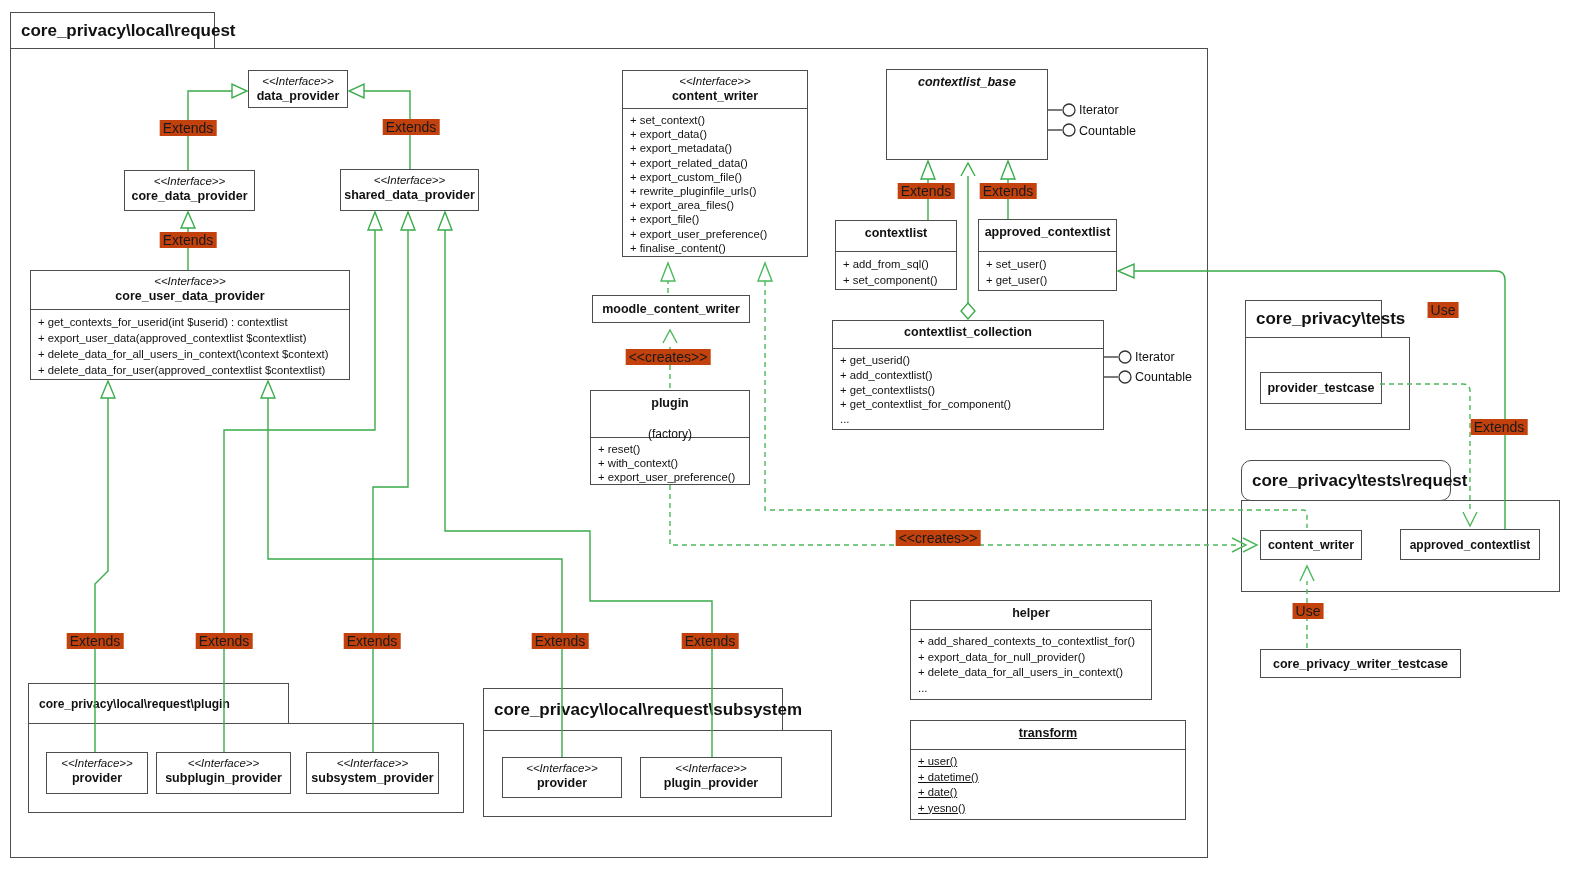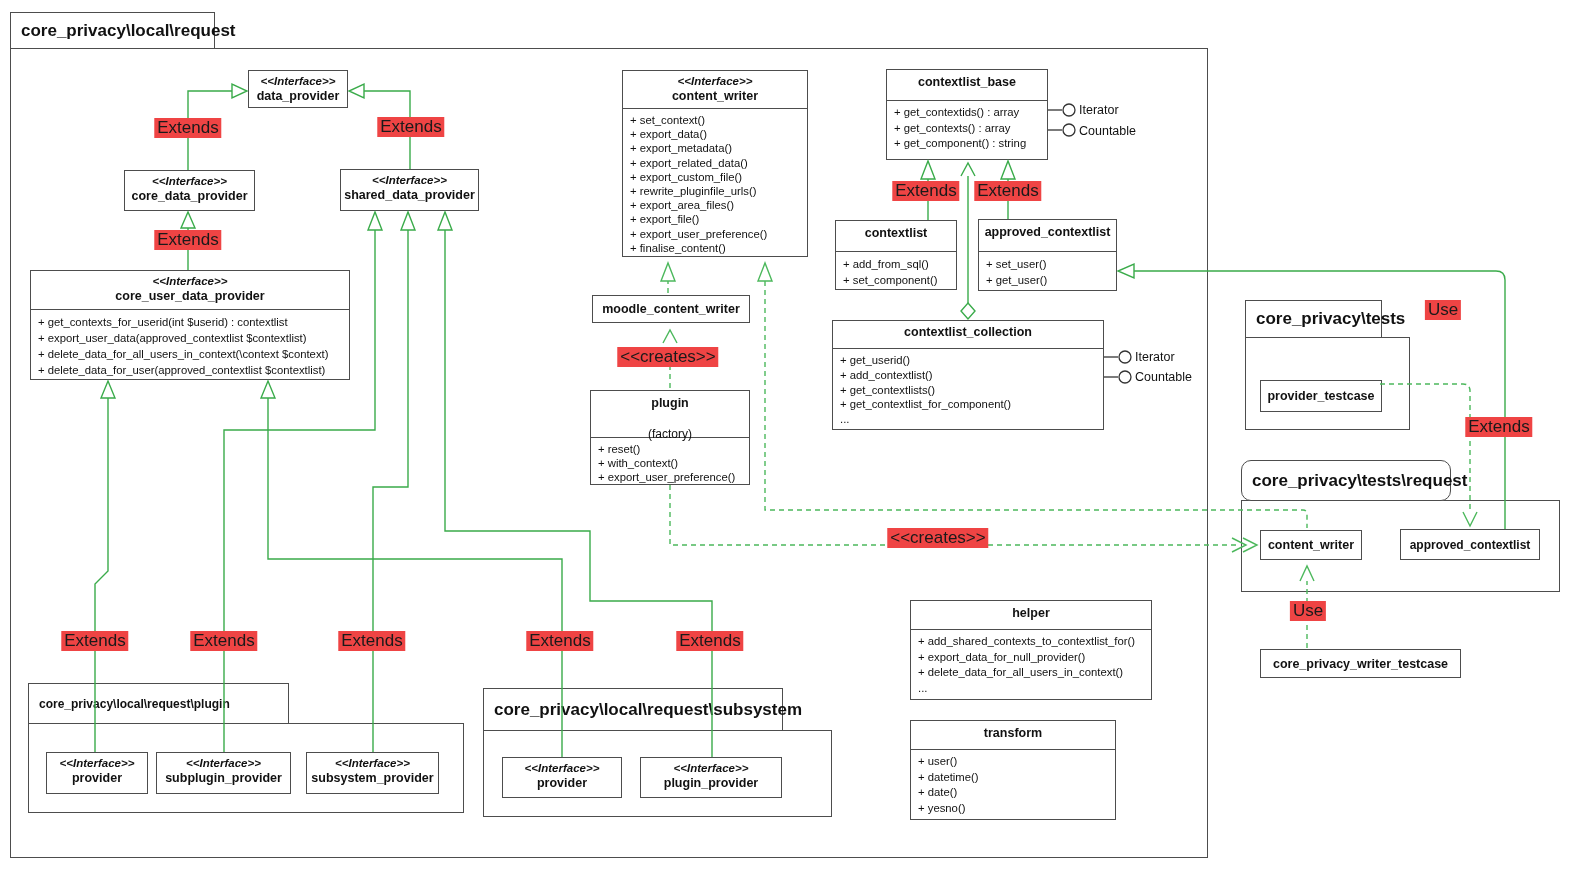--- a/index.html
+++ b/index.html
@@ -3,30 +3,30 @@
 <meta charset="utf-8">
 <style>
   html,body{margin:0;padding:0;background:#fff;}
   #canvas{position:relative;width:1571px;height:871px;background:#fff;overflow:hidden;
           font-family:"Liberation Sans",sans-serif;color:#111;}
   .pkg-body{position:absolute;border:1.5px solid #4d4d4d;background:#fff;box-sizing:border-box;z-index:0;}
   .pkg-label{position:absolute;border:1.5px solid #4d4d4d;background:#fff;box-sizing:border-box;z-index:1;
              display:flex;align-items:center;padding-left:10px;font-weight:bold;font-size:17px;white-space:nowrap;}
   .box{position:absolute;background:#fff;border:1.5px solid #4d4d4d;box-sizing:border-box;z-index:1;}
   .hd{text-align:center;}
-  .st{font-style:italic;font-size:11.5px;line-height:13px;padding-top:4px;font-weight:bold;}
+  .st{font-style:italic;font-size:11.5px;line-height:13px;padding-top:4px;}
   .nm{font-weight:bold;font-size:12.5px;line-height:16px;}
-  .nm.it{}
+  .nm.it{font-style:italic;}
   .single{display:flex;align-items:center;justify-content:center;font-weight:bold;font-size:12.5px;height:100%;white-space:nowrap;}
   .methods{border-top:1.4px solid #4d4d4d;font-size:11.3px;padding:4px 7px;box-sizing:border-box;
            text-align:left;white-space:nowrap;}
   .lh14>div{line-height:14.2px;} .lh15>div{line-height:14.8px;} .lh16>div{line-height:16px;} .lh155>div{line-height:15.5px;}
   .sub{font-size:12px;line-height:14px;margin-top:16px;}
   svg#wires{position:absolute;left:0;top:0;z-index:2;pointer-events:none;}
-  .elbl{position:absolute;z-index:3;transform:translate(-50%,-50%);font-size:17px;background:#ef4444;
+  .elbl{position:absolute;z-index:3;transform:translate(-50%,-50%);font-size:14px;background:#c2410c;
         padding:0 3px;color:#1a1a1a;white-space:nowrap;}
   .llbl{position:absolute;z-index:3;transform:translateY(-50%);font-size:12.5px;color:#111;white-space:nowrap;}
 </style>
 </head>
 <body>
 
 <div id="canvas">
 
   <div class="pkg-body" style="left:10px;top:48px;width:1198px;height:810px;"></div>
   <div class="pkg-label" style="left:10px;top:12px;width:205px;height:37px;">
@@ -103,25 +103,20 @@
         <div>+ export_file()</div>
         <div>+ export_user_preference()</div>
         <div>+ finalise_content()</div>
       </div>
   </div>
 
   <div class="box" style="left:886px;top:69px;width:162px;height:91px;">
     <div class="hd" style="height:26px;padding-top:4px;">
         <div class="nm it">contextlist_base</div>
       </div>
-    <div class="methods lh155">
-        <div>+ get_contextids() : array</div>
-        <div>+ get_contexts() : array</div>
-        <div>+ get_component() : string</div>
-      </div>
   </div>
 
   <div class="box" style="left:835px;top:220px;width:122px;height:70px;">
     <div class="hd" style="height:26px;padding-top:4px;">
         <div class="nm">contextlist</div>
       </div>
     <div class="methods lh16">
         <div>+ add_from_sql()</div>
         <div>+ set_component()</div>
       </div>
@@ -171,21 +166,21 @@
         <div class="nm">helper</div>
       </div>
     <div class="methods lh155">
         <div>+ add_shared_contexts_to_contextlist_for()</div>
         <div>+ export_data_for_null_provider()</div>
         <div>+ delete_data_for_all_users_in_context()</div>
         <div>...</div>
       </div>
   </div>
 
-  <div class="box" style="left:910px;top:720px;width:206px;height:100px;">
+  <div class="box" style="left:910px;top:720px;width:276px;height:100px;text-decoration:underline;">
     <div class="hd" style="height:24px;padding-top:4px;">
         <div class="nm">transform</div>
       </div>
     <div class="methods lh155">
         <div>+ user()</div>
         <div>+ datetime()</div>
         <div>+ date()</div>
         <div>+ yesno()</div>
       </div>
   </div>
@@ -215,21 +210,21 @@
     <div class="nm">provider</div>
       </div>
   </div>
   <div class="box" style="left:640px;top:757px;width:142px;height:41px;">
     <div class="hd">
         <div class="st">&lt;&lt;Interface&gt;&gt;</div>
     <div class="nm">plugin_provider</div>
       </div>
   </div>
 
-  <div class="box" style="left:1260px;top:380px;width:122px;height:32px;">
+  <div class="box" style="left:1260px;top:372px;width:122px;height:32px;">
     <div class="single">provider_testcase</div>
   </div>
   <div class="box" style="left:1260px;top:530px;width:102px;height:30px;">
     <div class="single">content_writer</div>
   </div>
   <div class="box" style="left:1400px;top:529px;width:140px;height:31px;">
     <div class="single" style="font-size:12px;">approved_contextlist</div>
   </div>
   <div class="box" style="left:1260px;top:649px;width:201px;height:29px;">
     <div class="single">core_privacy_writer_testcase</div>

